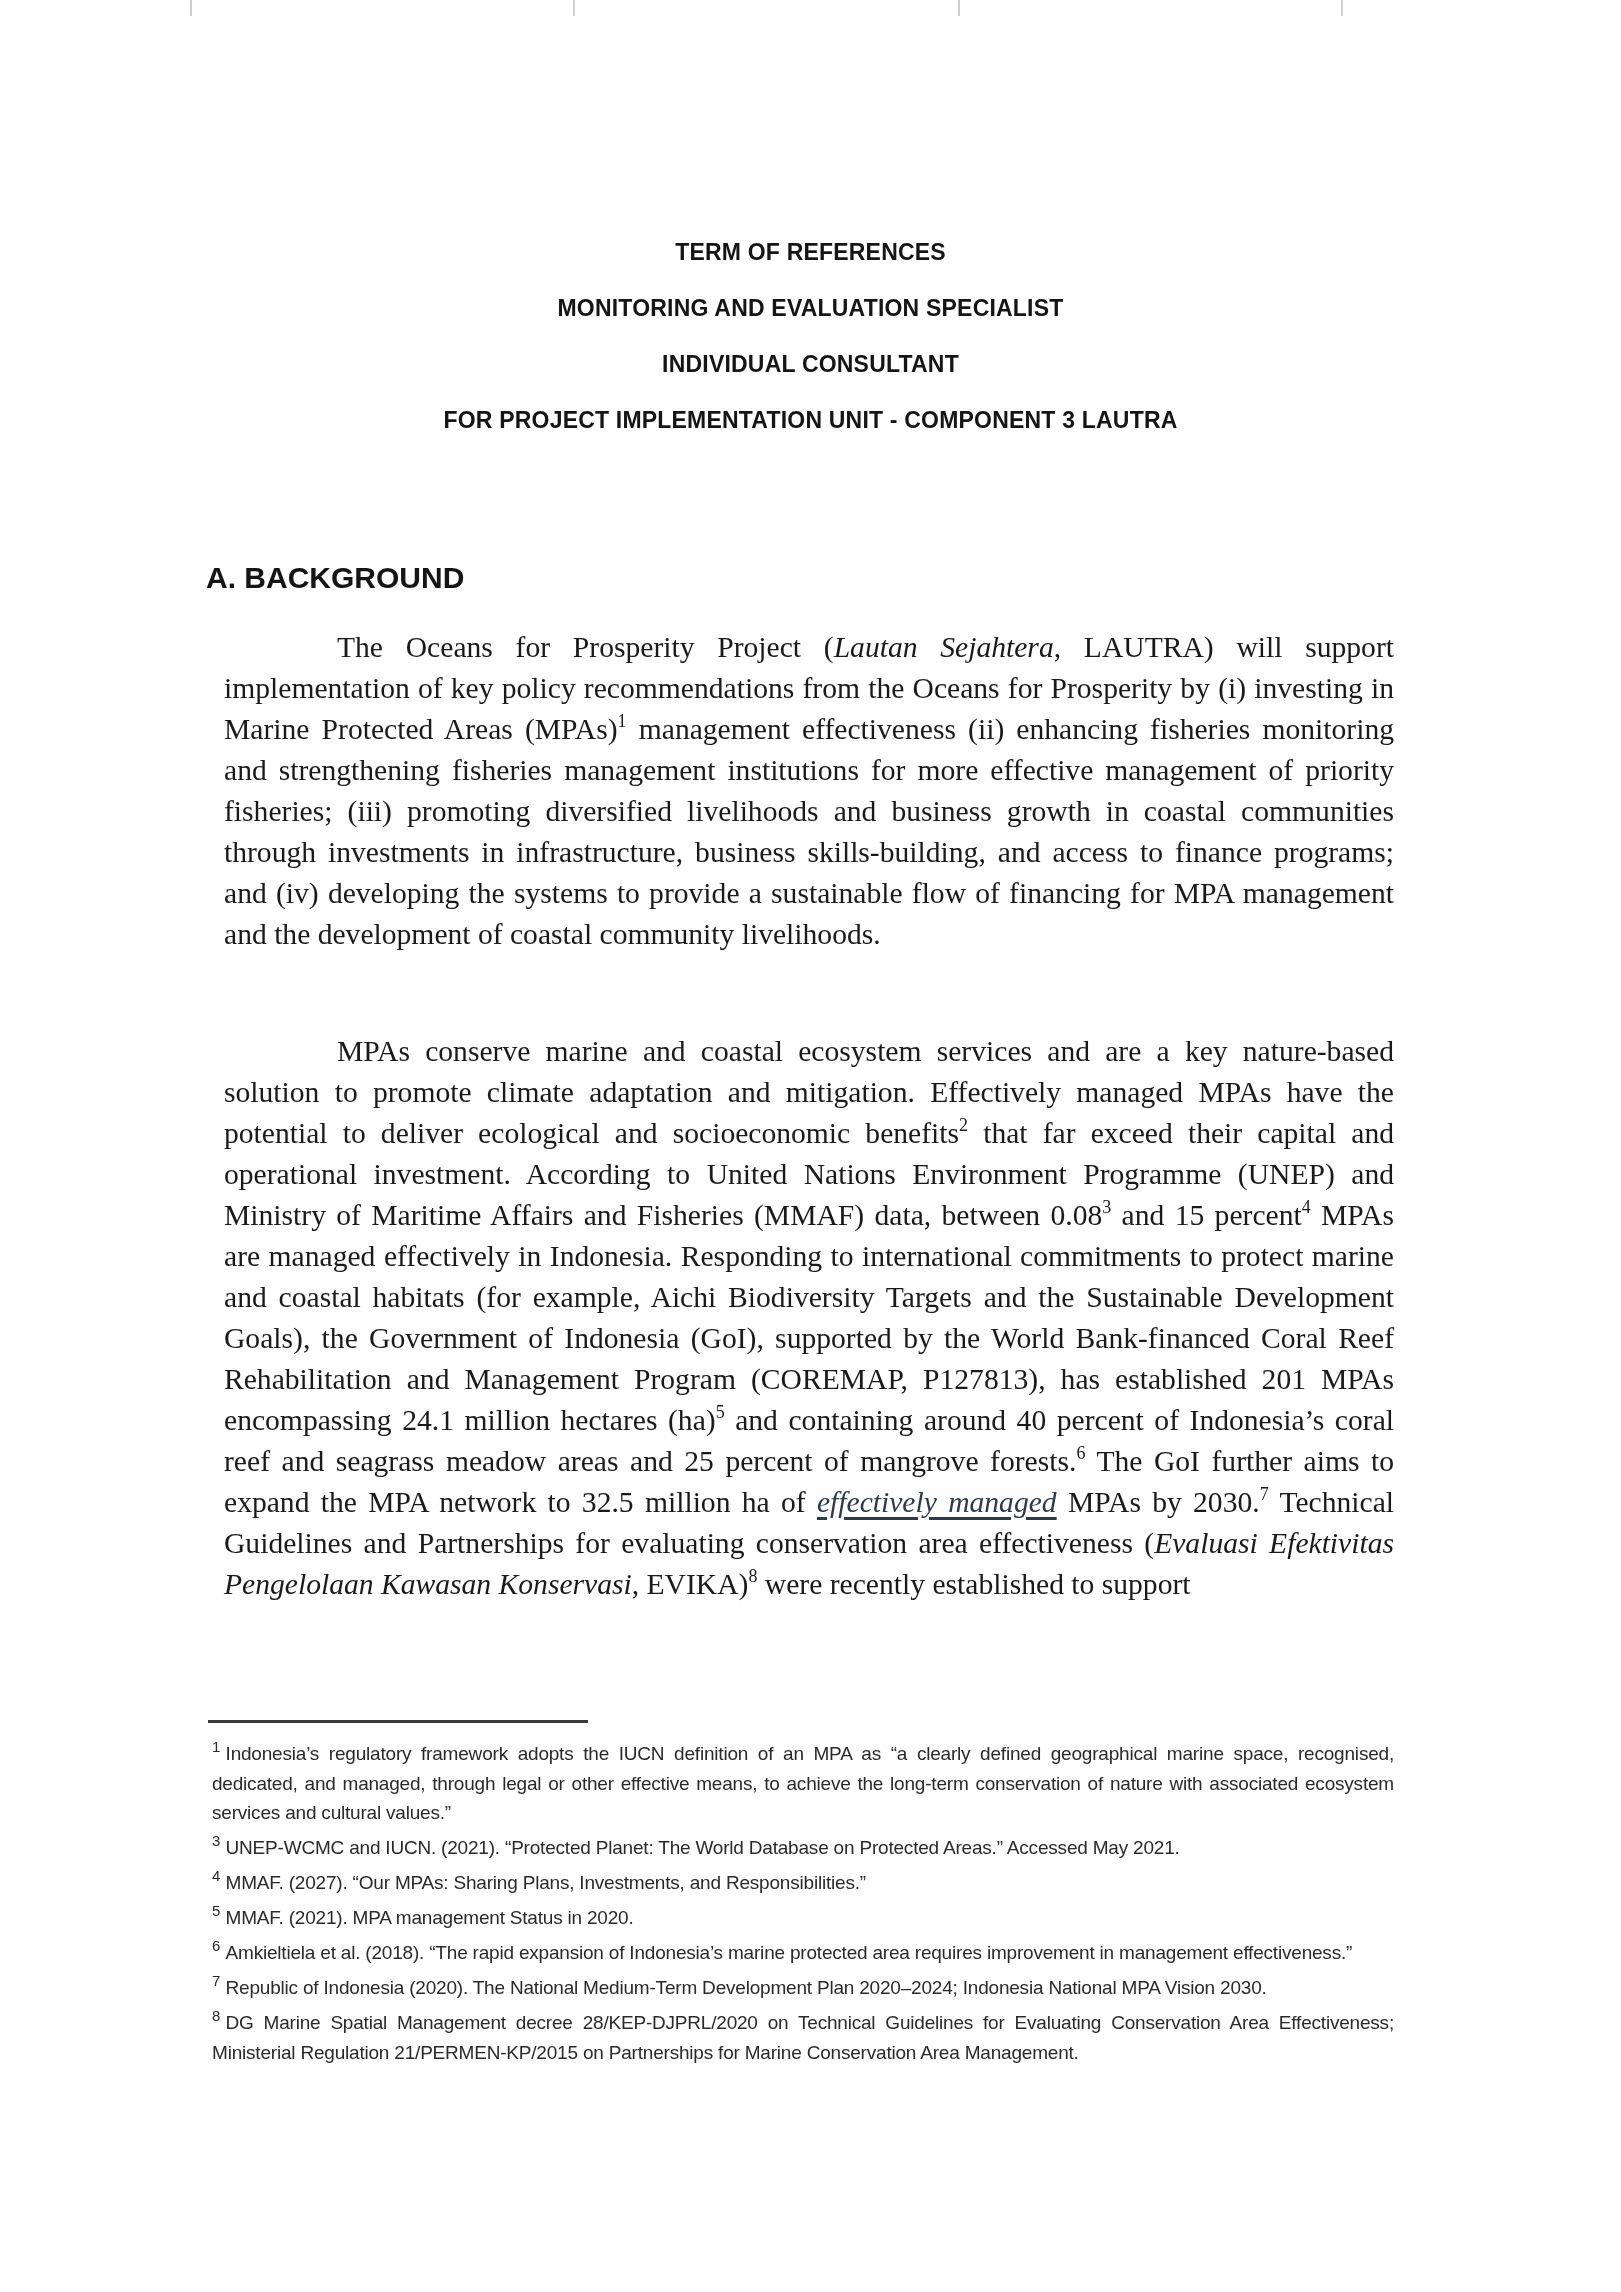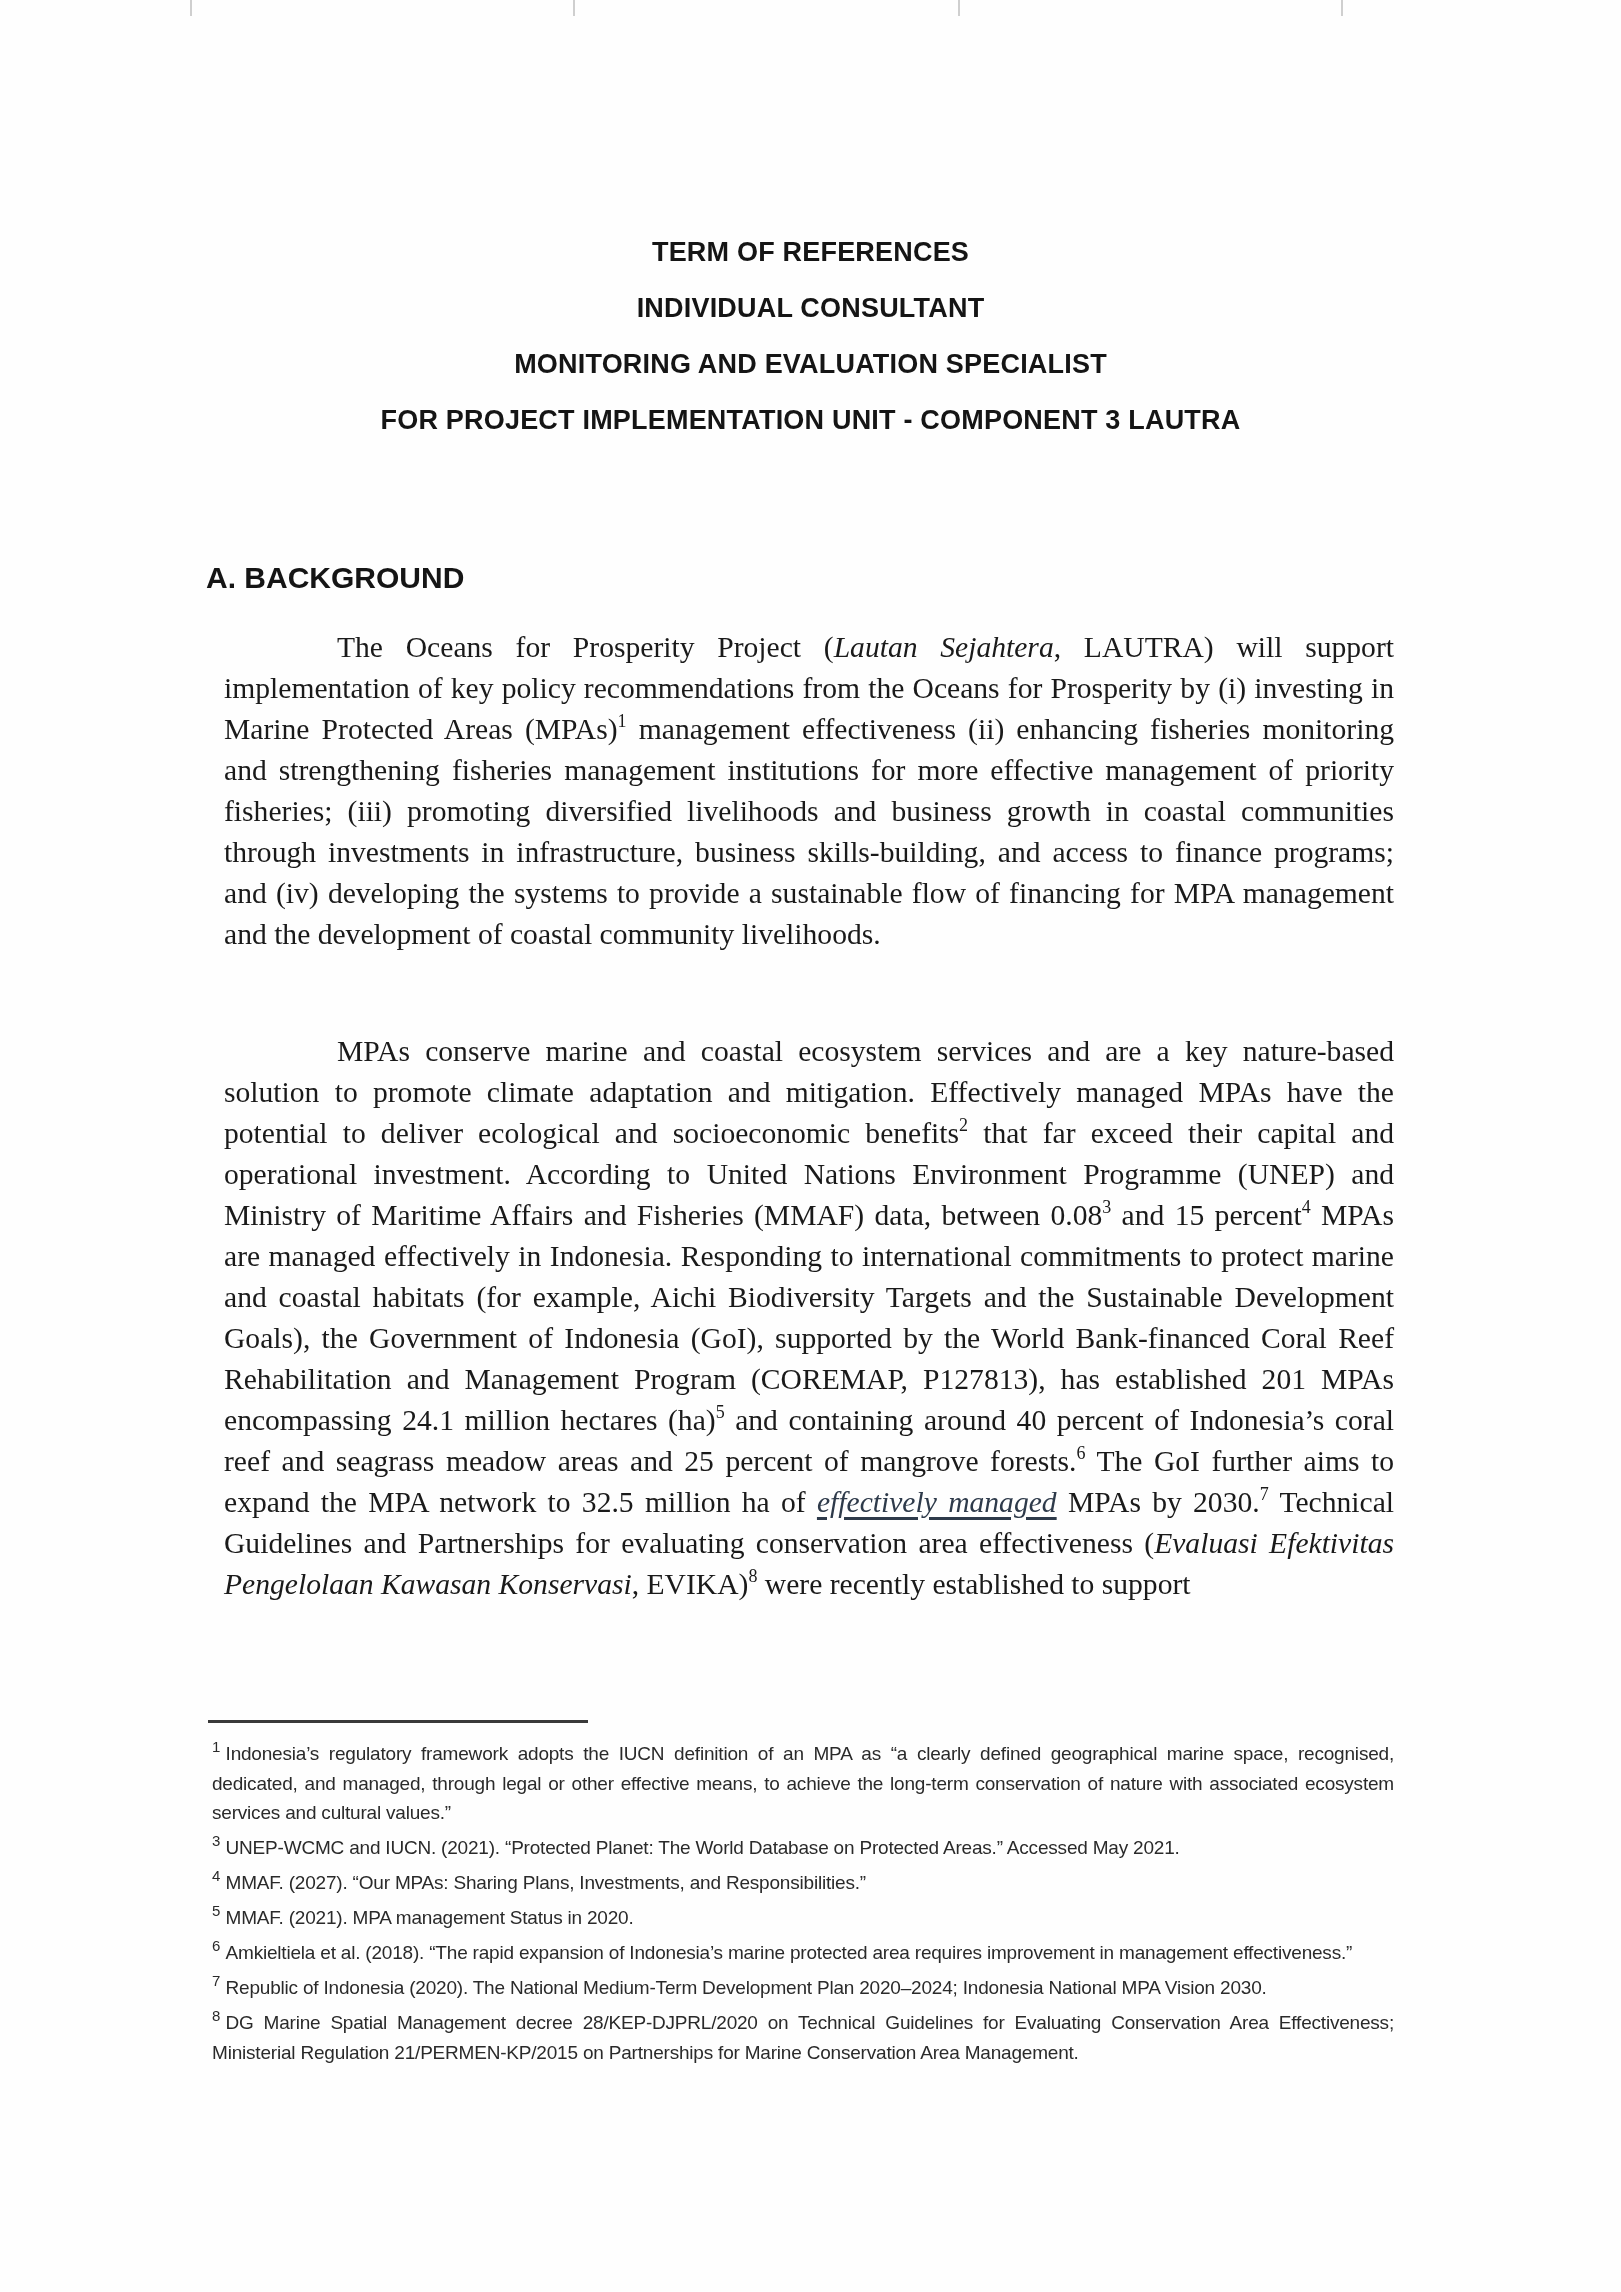--- a/index.html
+++ b/index.html
@@ -29,21 +29,21 @@
       background: #cfcfcf;
     }
     .title-block {
       position: absolute;
       top: 235px;
       left: 0;
       width: 1621px;
       text-align: center;
       font-family: "Liberation Sans", sans-serif;
       font-weight: bold;
-      font-size: 27px;
+      font-size: 23px;
       letter-spacing: 0.2px;
       color: #151515;
     }
     .title-line {
       height: 56px;
       line-height: 34px;
     }
     .section-heading {
       position: absolute;
       top: 561px;
@@ -116,22 +116,22 @@
 
 <div class="page">
 
   <div class="scan-mark" style="left:190px"></div>
   <div class="scan-mark" style="left:573px"></div>
   <div class="scan-mark" style="left:958px"></div>
   <div class="scan-mark" style="left:1341px"></div>
 
   <div class="title-block">
     <div class="title-line">TERM OF REFERENCES</div>
+    <div class="title-line">MONITORING AND EVALUATION SPECIALIST</div>
     <div class="title-line">INDIVIDUAL CONSULTANT</div>
-    <div class="title-line">MONITORING AND EVALUATION SPECIALIST</div>
     <div class="title-line">FOR PROJECT IMPLEMENTATION UNIT - COMPONENT 3 LAUTRA</div>
   </div>
 
   <div class="section-heading">A. BACKGROUND</div>
 
   <div class="body-text" id="para1">
     <p><span>The Oceans for Prosperity Project (</span><em>Lautan Sejahtera</em><span>, LAUTRA) will support implementation of key policy recommendations from the Oceans for Prosperity by (i) investing in Marine Protected Areas (MPAs)</span><sup>1</sup><span> management effectiveness (ii) enhancing fisheries monitoring and strengthening fisheries management institutions for more effective management of priority fisheries; (iii) promoting diversified livelihoods and business growth in coastal communities through investments in infrastructure, business skills-building, and access to finance programs; and (iv) developing the systems to provide a sustainable flow of financing for MPA management and the development of coastal community livelihoods.</span></p>
   </div>
 
   <div class="body-text" id="para2">

